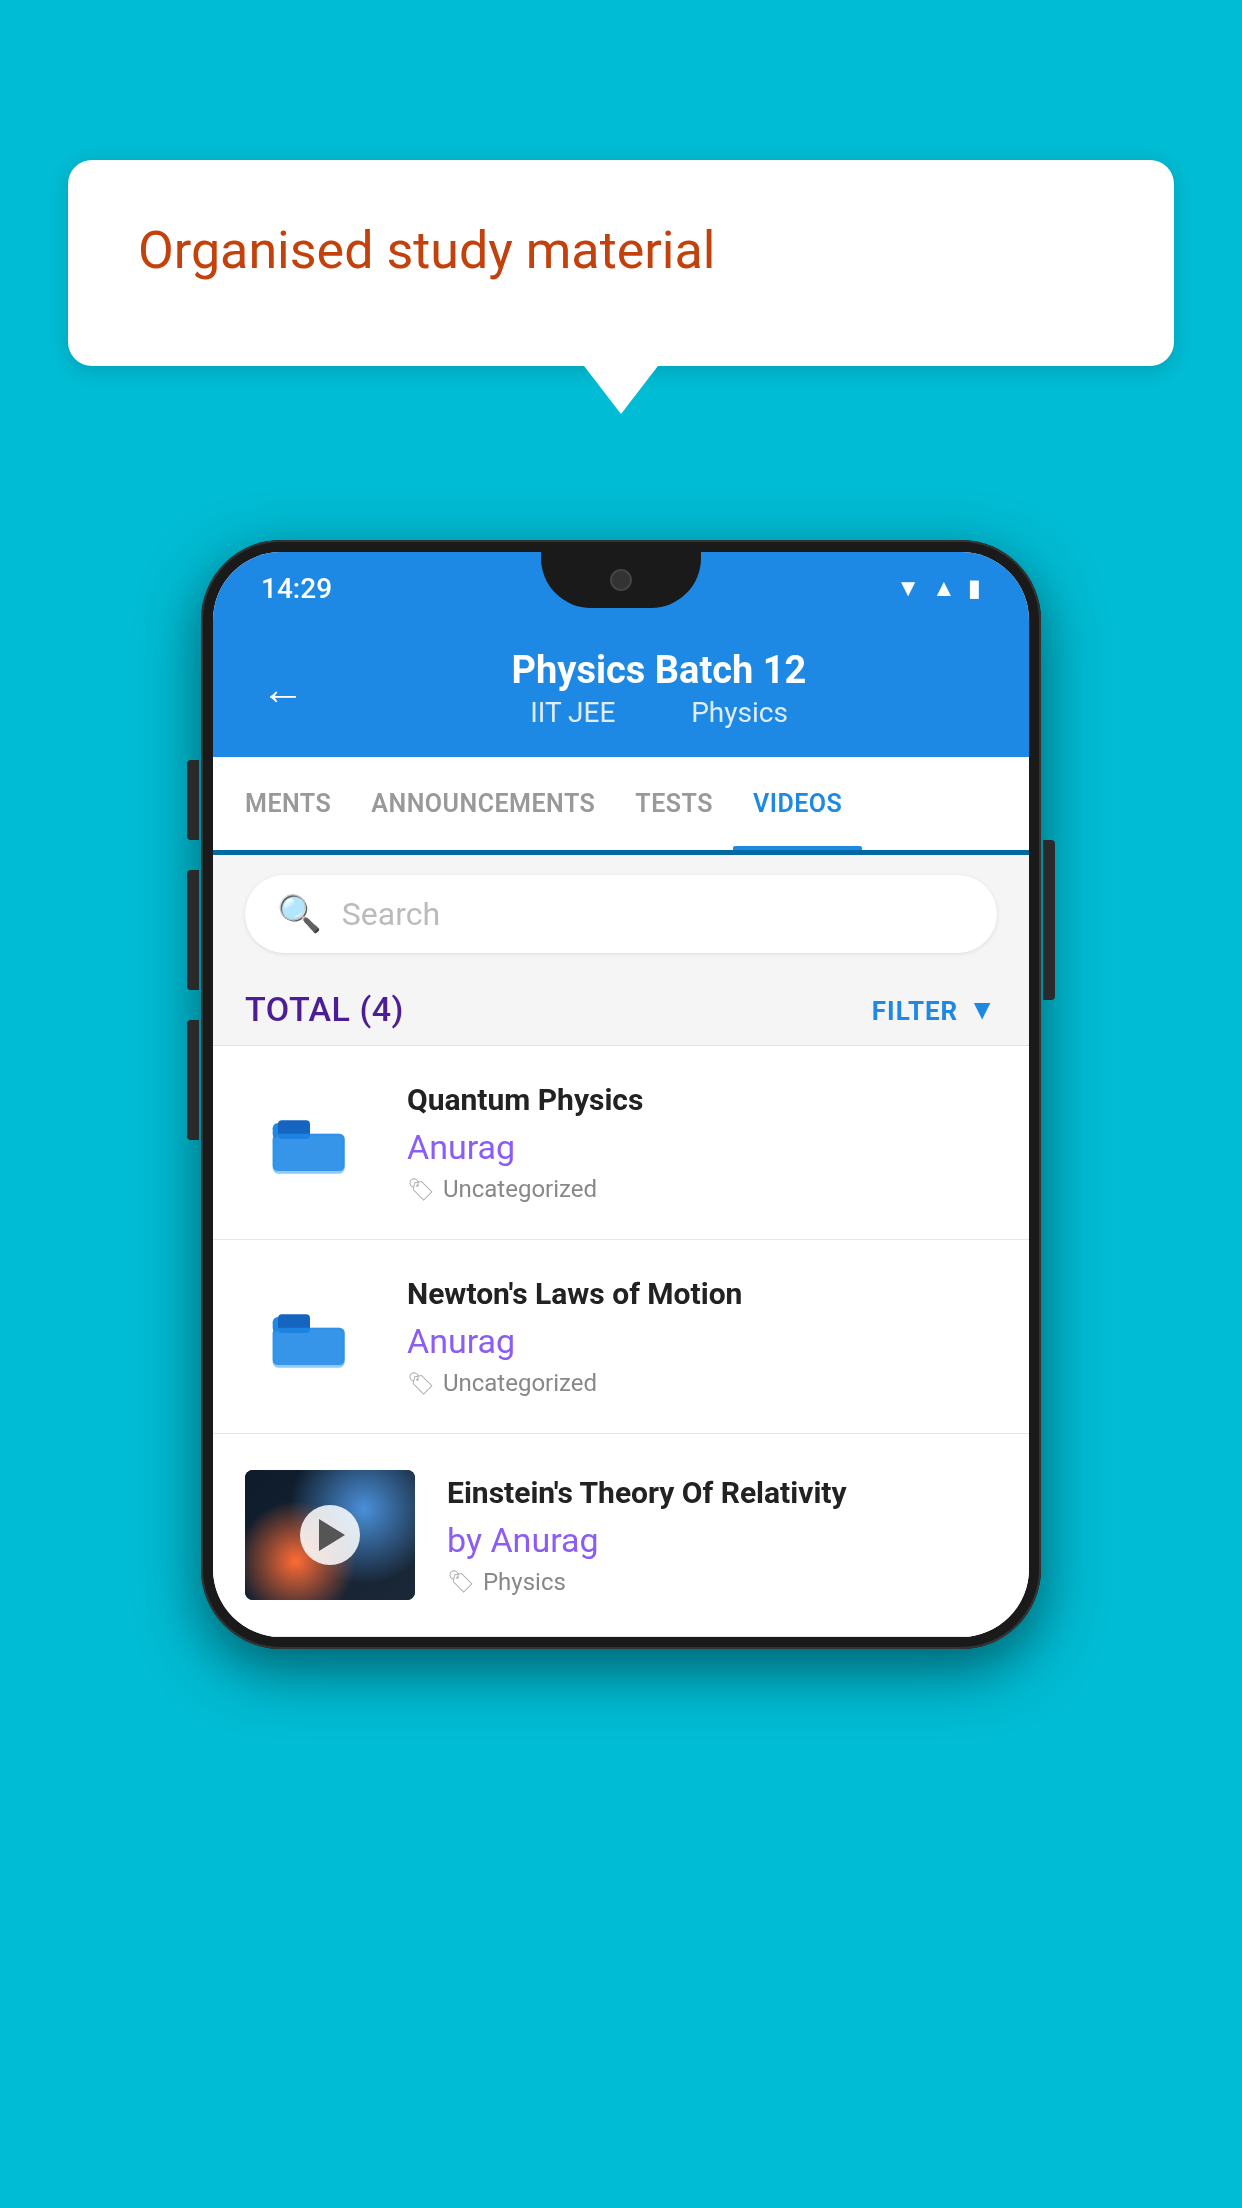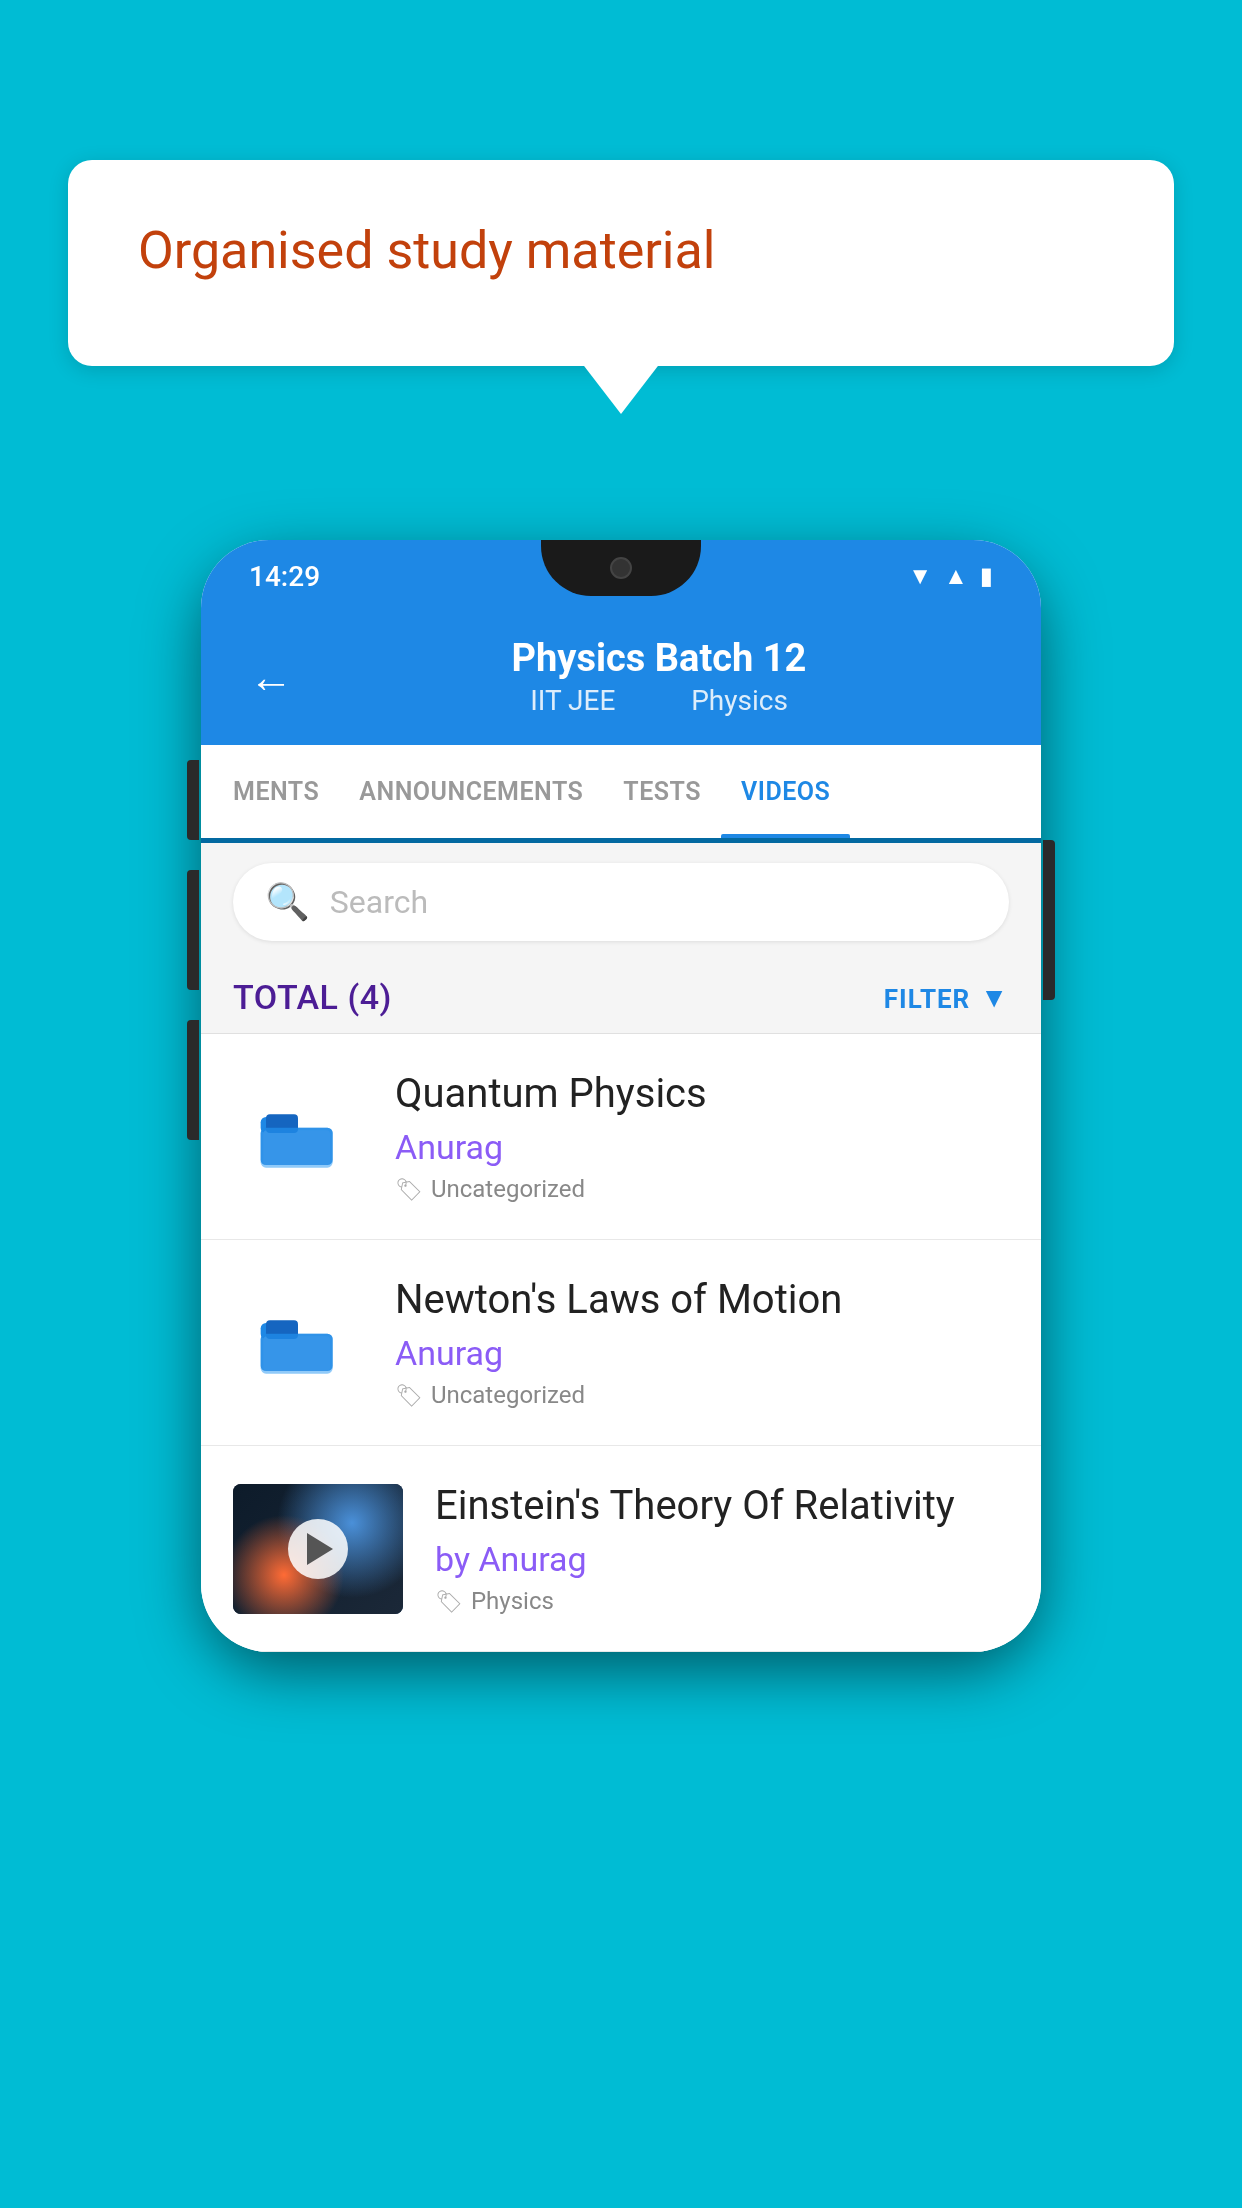--- a/index.html
+++ b/index.html
@@ -61,20 +61,21 @@
       position: absolute;
       top: 540px;
       left: 50%;
       transform: translateX(-50%);
       width: 840px;
     }
 
     .phone-outer {
       background: #1a1a1a;
       border-radius: 80px;
+      padding: 12px;
       box-shadow: 0 20px 60px rgba(0,0,0,0.5), inset 0 0 0 2px #333;
       position: relative;
     }
 
     .phone-side-button-left-top {
       position: absolute;
       left: -14px;
       top: 220px;
       width: 12px;
       height: 80px;
@@ -326,22 +327,22 @@
       width: 80px;
       height: 80px;
     }
 
     .video-info {
       flex: 1;
     }
 
     .video-title {
       color: #222;
-      font-size: 40px;
-      font-weight: 400;
+      font-size: 30px;
+      font-weight: 700;
       margin-bottom: 10px;
     }
 
     .video-author {
       color: #8b5cf6;
       font-size: 34px;
       margin-bottom: 8px;
     }
 
     .video-tag {

